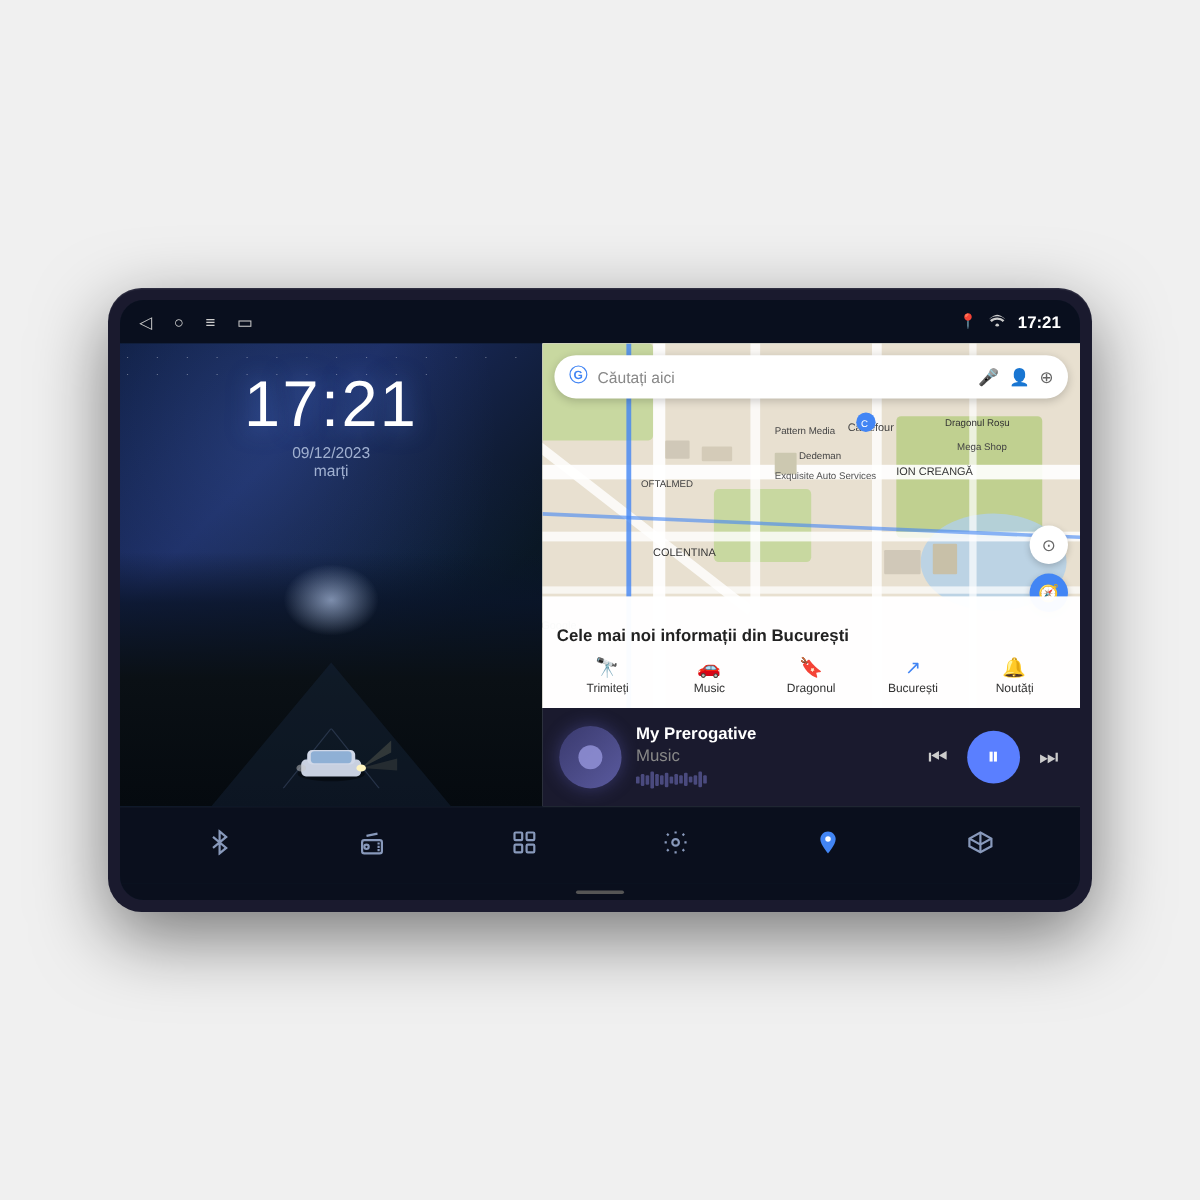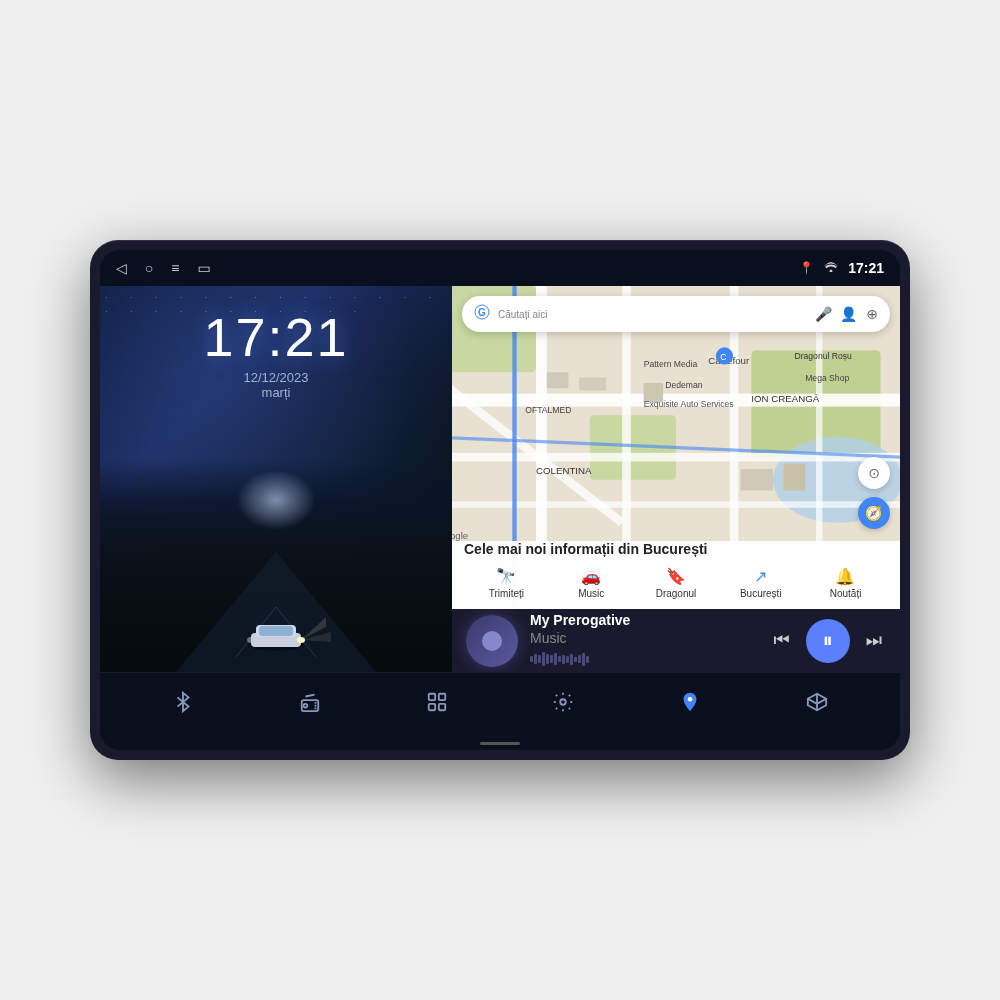--- a/index.html
+++ b/index.html
@@ -228,42 +228,42 @@
     }
 
     .map-search-icon {
       color: #4285F4;
       font-size: 16px;
       margin-right: 8px;
     }
 
     .map-search-text {
       flex: 1;
-      font-size: 10px;
+      font-size: 13px;
       color: #888;
     }
 
     .map-search-actions {
       display: flex;
       gap: 8px;
       align-items: center;
     }
 
     .map-search-actions span {
       font-size: 14px;
       color: #666;
     }
 
     .map-info-overlay {
       position: absolute;
       bottom: 0;
       left: 0;
       right: 0;
       background: rgba(255,255,255,0.97);
-      padding: 0 12px 6px;
+      padding: 24px 12px 6px;
       z-index: 10;
       margin-top: 20px;
     }
 
     .map-info-title {
       font-size: 14px;
       font-weight: 600;
       color: #222;
       margin-bottom: 6px;
     }
@@ -323,21 +323,21 @@
     }
 
     .map-btn-nav {
       bottom: 60px;
       background: #4285F4;
       color: #fff;
     }
 
     
     .music-player {
-      height: 63px;
+      height: 82px;
       background: #1a1a2e;
       display: flex;
       align-items: center;
       padding: 0 14px;
       gap: 12px;
       flex-shrink: 0;
     }
 
     .music-artwork {
       width: 52px;
@@ -471,21 +471,21 @@
     </div>
 
     <div class="main-content">
 
       <div class="left-panel">
         <div class="stars-bg"></div>
 
         <div class="clock-section">
           <div class="clock-time">17:21</div>
           <div class="clock-date">
-            <span>12/12/2023</span>
+            <span>09/12/2023</span>
             <br>
             <span>marți</span>
           </div>
         </div>
 
         <div class="car-image">
           <div class="car-road">
 
             <svg class="car-svg" viewBox="0 0 120 50" xmlns="http://www.w3.org/2000/svg">
 

